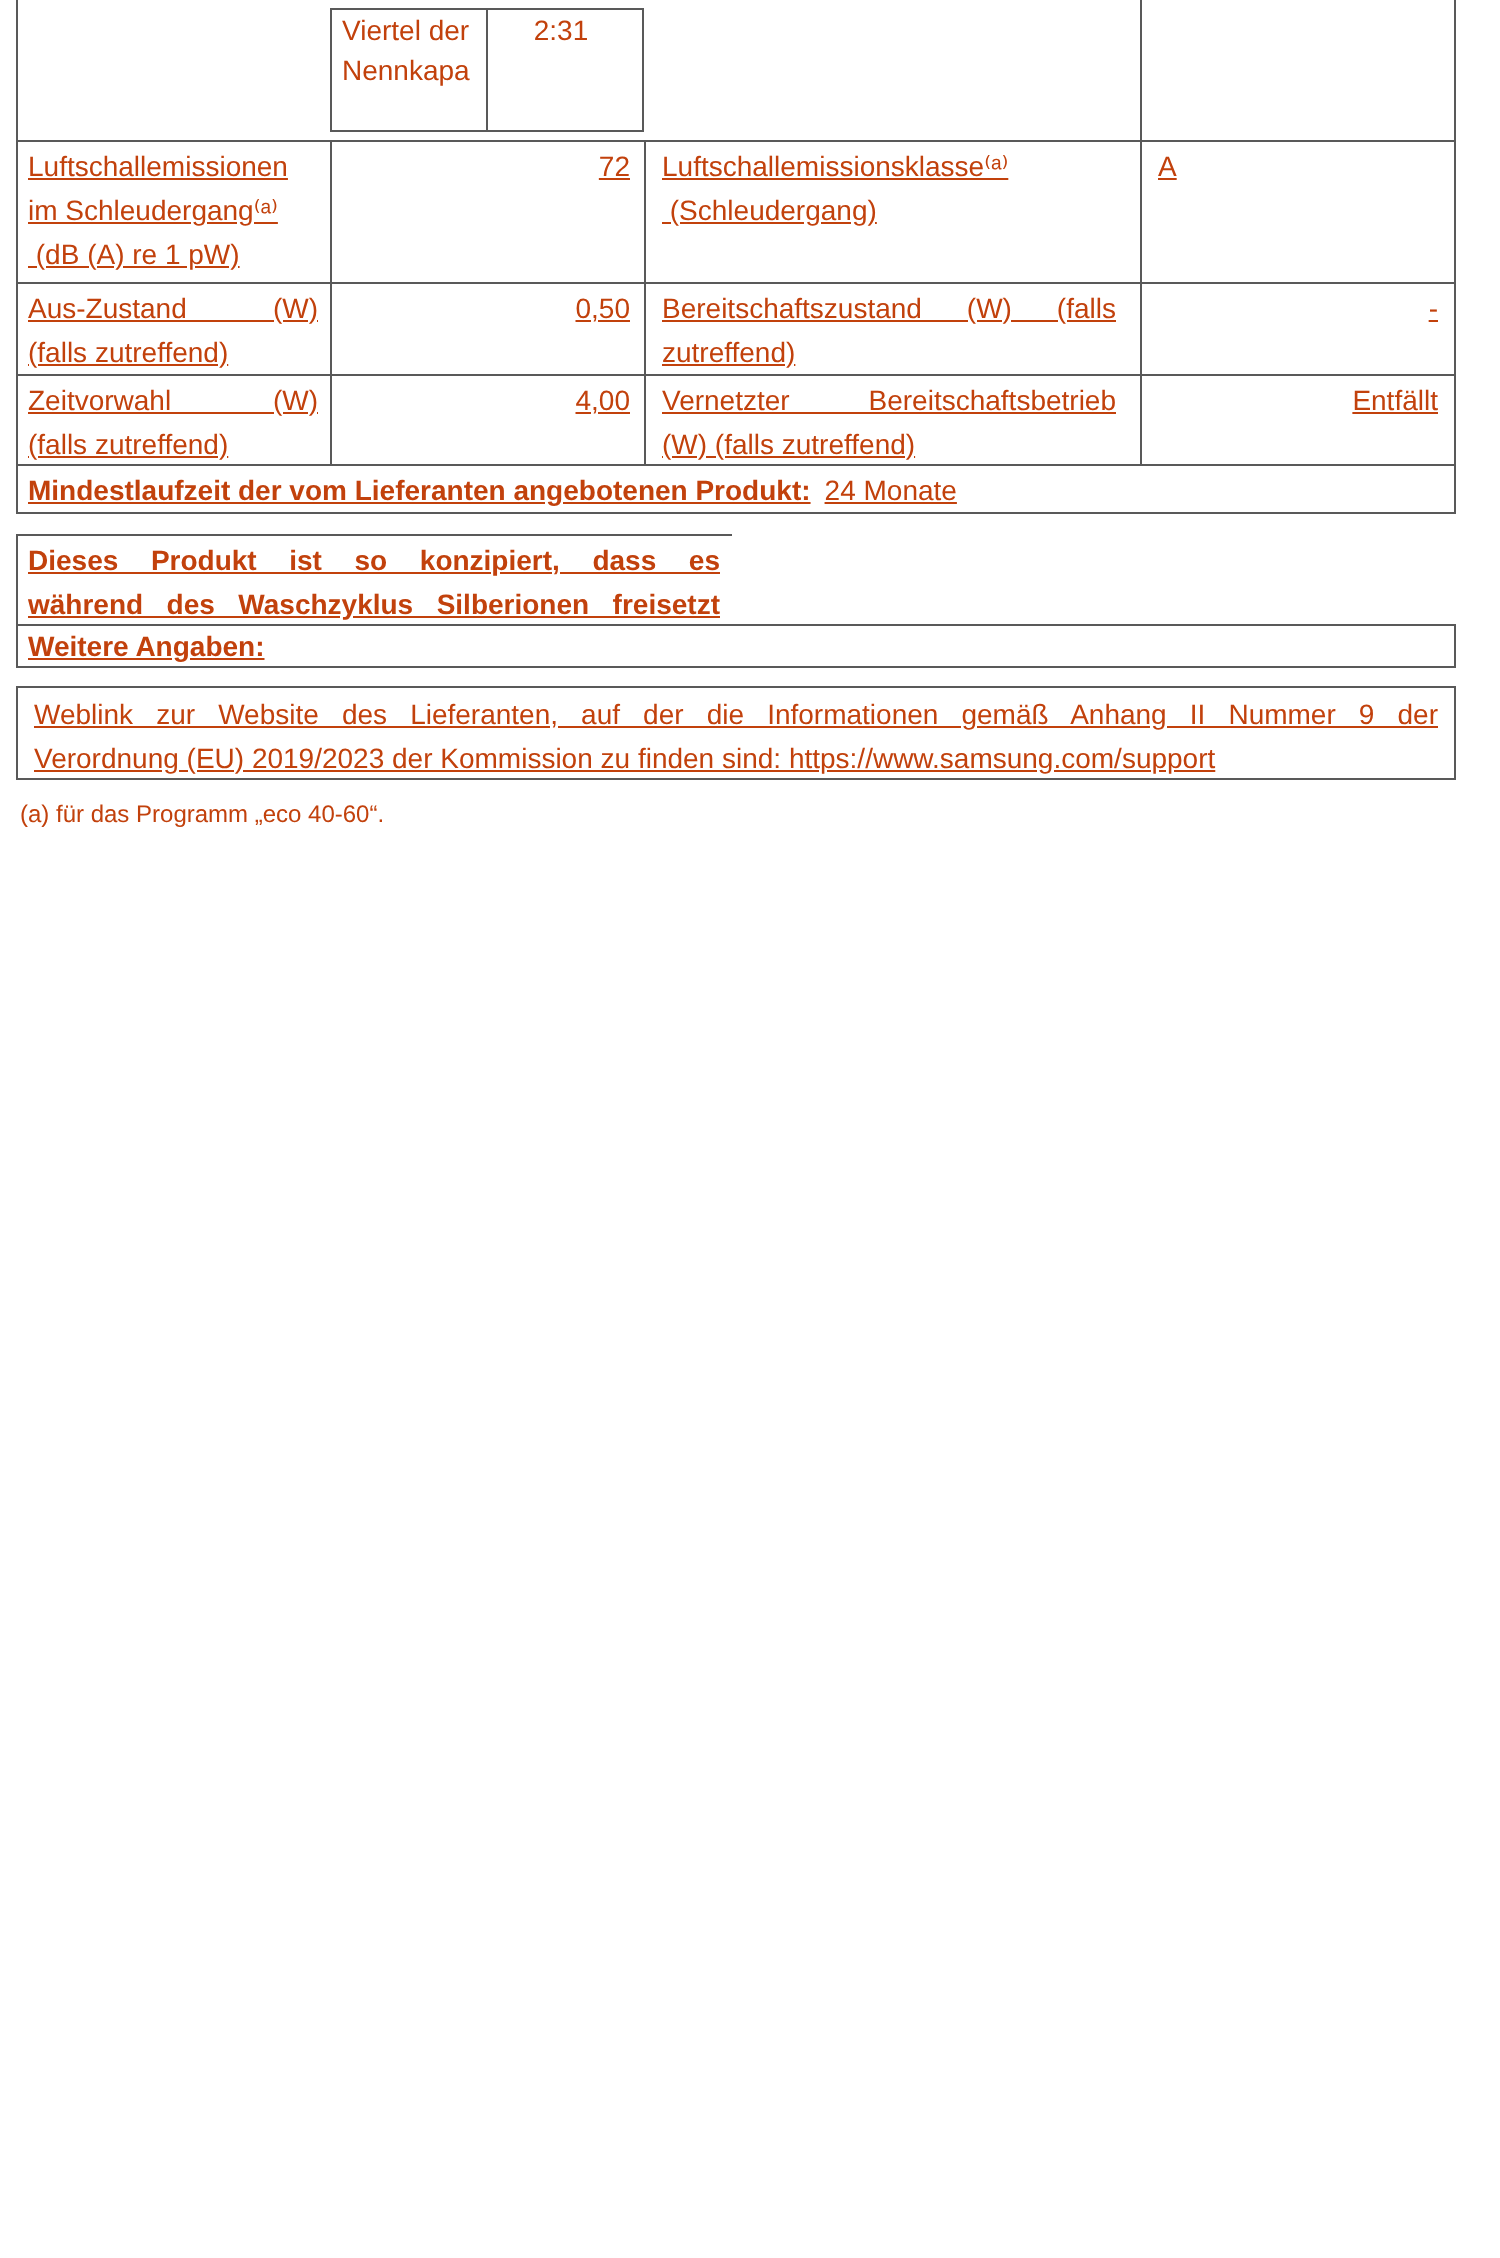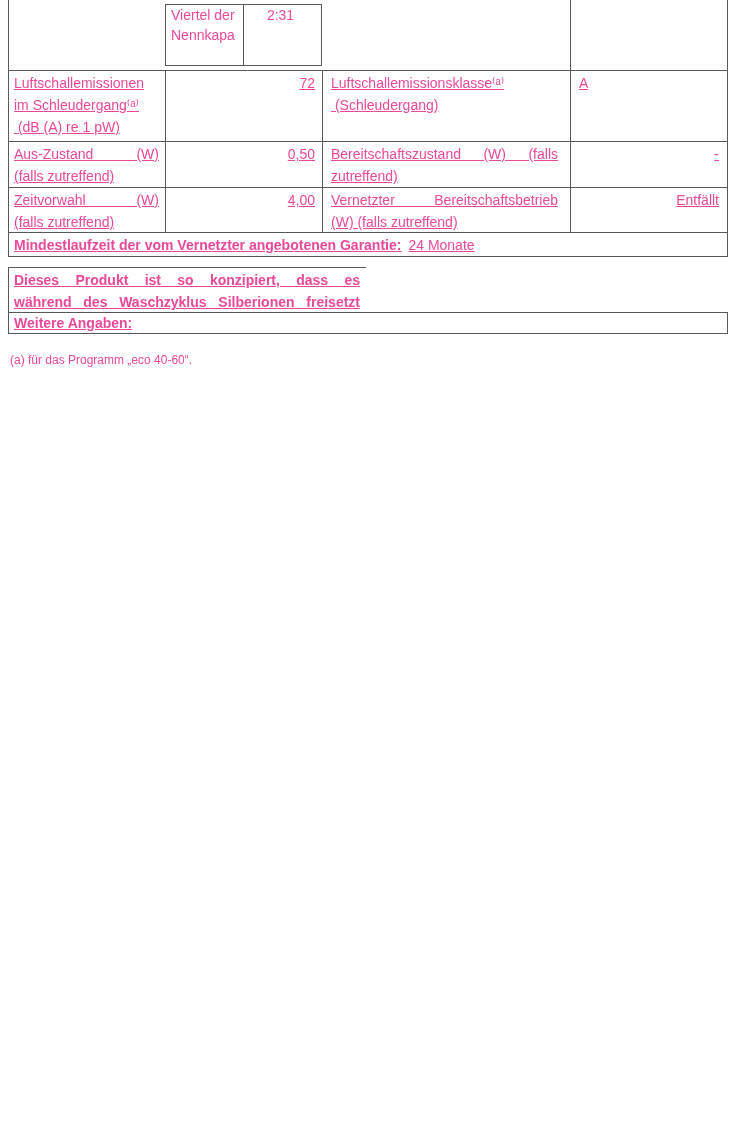--- a/index.html
+++ b/index.html
@@ -6,21 +6,21 @@
   * { box-sizing: border-box; }
   html, body { margin: 0; padding: 0; background: #ffffff; }
   #page {
     position: relative;
     width: 750px;
     height: 1129px;
     background: #ffffff;
     font-family: "Liberation Sans", "DejaVu Sans", sans-serif;
     font-size: 14px;
     line-height: 22px;
-    color: #ec4899;
+    color: #c2410c;
     overflow: hidden;
   }
   .content { padding-left: 8px; }
 
   
   .grid-main {
     display: grid;
     grid-template-columns: 157px 157px 248px 158px;
     grid-template-rows: 70px 71px 46px 45px 25px;
     width: 720px;
@@ -144,34 +144,40 @@
         <div>(falls zutreffend)</div>
       </div>
       <div class="cell bl bt val">4,00</div>
       <div class="cell bl bt col3">
         <div class="jline">Vernetzter Bereitschaftsbetrieb</div>
         <div>(W) (falls zutreffend)</div>
       </div>
       <div class="cell bl bt br v4r">Entfällt</div>
 
       <div class="cell bl br bt bb span-all guarantee-cell">
-        <span class="b">Mindestlaufzeit der vom Vernetzter angebotenen Garantie:</span><span class="guarantee-val">24 Monate</span>
+        <span class="b">Mindestlaufzeit der vom Lieferanten angebotenen Produkt:</span><span class="guarantee-val">24 Monate</span>
       </div>
     </div>
 
     <div class="gap10"></div>
 
     <div class="grid-silver">
       <div class="cell bl bt b">
         <div class="jline">Dieses Produkt ist so konzipiert, dass es</div>
         <div class="jline">während des Waschzyklus Silberionen freisetzt</div>
       </div>
       <div class="cell bl br bt bb span-all b more-info-cell">Weitere Angaben:</div>
     </div>
 
     <div class="gap9"></div>
 
+    <div class="grid-weblink">
+      <div class="cell bl br bt bb weblink-cell">
+        <div class="jline">Weblink zur Website des Lieferanten, auf der die Informationen gemäß Anhang II Nummer 9 der</div>
+        <div>Verordnung (EU) 2019/2023 der Kommission zu finden sind:  https://www.samsung.com/support</div>
+      </div>
+    </div>
 
     <div class="footnote">(a) für das Programm „eco 40-60“.</div>
   </div>
 
   <div class="page-number">Seite 2 / 2</div>
 </div>
 
 </body></html>

